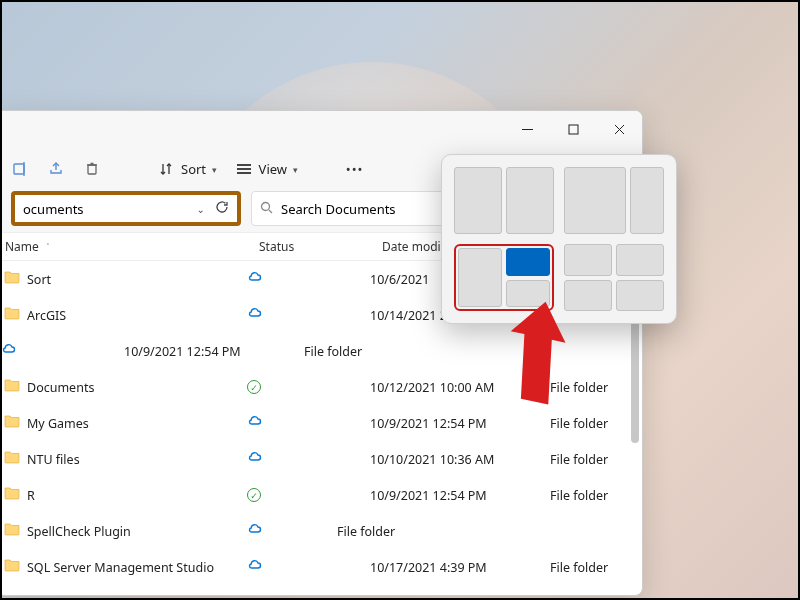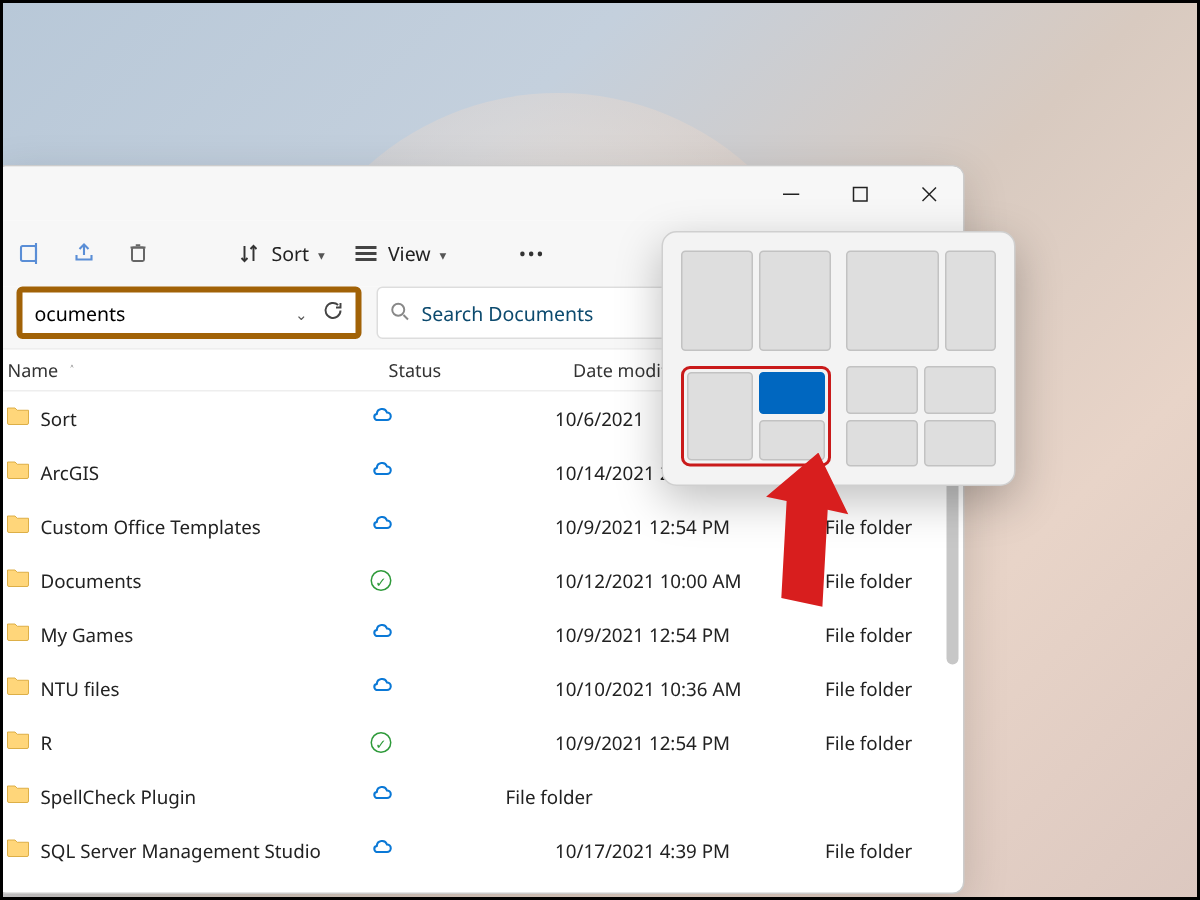--- a/index.html
+++ b/index.html
@@ -11,21 +11,21 @@
   .winctrl svg { width: 11px; height: 11px; }
   .toolbar { height: 44px; display: flex; align-items: center; gap: 18px; padding: 0 14px; background: #f7f7f7; font-size: 13px; color: #222; }
   .tb-icon { width: 18px; height: 18px; display:flex; align-items:center; justify-content:center; color:#444; }
   .tb-btn { display: flex; align-items: center; gap: 6px; }
   .chev { font-size: 9px; color: #555; }
   .hamb { display:flex; flex-direction:column; gap:2px; width:14px;}
   .hamb span{height:2px;background:#444;}
   .addrbar { height: 42px; display:flex; gap:10px; padding: 0 14px 6px 14px; background:#f7f7f7; border-bottom:1px solid #eee;}
   .crumbs { flex: 0 0 230px; display:flex; align-items:center; border:4px solid #a16207; border-radius:4px; background:#fff; padding:0 8px; font-size:13px; justify-content:space-between;}
   .crumbs-r { display:flex; align-items:center; gap:10px; color:#555; }
-  .searchbox { flex:1; display:flex; align-items:center; border:1px solid #ddd; border-radius:4px; background:#fff; padding:0 8px; color:#0c4a6e; font-size:13px; gap:8px;}
+  .searchbox { flex:1; display:flex; align-items:center; border:1px solid #ddd; border-radius:4px; background:#fff; padding:0 8px; color:#000000; font-size:13px; gap:8px;}
   .search-icon { color:#888; }
   .header-row { display:flex; padding:0 8px 0 4px; height:28px; align-items:center; border-bottom:1px solid #eee; font-size:12px; color:#333; }
   .header-row .col-name { flex:0 0 246px; padding-left:4px; display:flex; align-items:center; gap:4px;}
   .header-row .col-status { flex:0 0 90px;margin-left:12px; }
   .header-row .col-date { flex:0 0 180px; }
   .header-row .col-type { flex:1; }
   .sort-ind { font-size:8px; color:#555; margin-left:4px; }
   .rows { flex:1; overflow:hidden; position:relative; }
   .row { display:flex; height:36px; align-items:center; font-size:12.5px; color:#222; padding:0 8px 0 4px; }
   .col-name { flex:0 0 246px; display:flex; align-items:center; gap:6px; padding-left:2px;}
@@ -188,26 +188,20 @@
         </div>
         <div class="col-status">
           <span class="status-cloud"><svg width="16" height="16" viewBox="0 0 16 16" fill="none" stroke="#0a78d6" stroke-width="1.4">
               <path d="M5 11h6a2.5 2.5 0 0 0 0-5 3.5 3.5 0 0 0-6.8 1A2 2 0 0 0 5 11z"></path>
             </svg></span>
         </div>
         <div class="col-date">10/14/2021 2:34 PM</div>
         <div class="col-type">File folder</div>
       </div>
       <div class="row">
-        <div class="col-name">
-          <span class="folder-icon"><svg viewBox="0 0 18 18">
-              <path d="M2 4h5l1.5 1.5H16v8.5a1 1 0 0 1-1 1H3a1 1 0 0 1-1-1z" fill="#ffd67a" stroke="#d9a83a" stroke-width="0.6"></path>
-            </svg></span>
-          <span>Custom Office Templates</span>
-        </div>
         <div class="col-status">
           <span class="status-cloud"><svg width="16" height="16" viewBox="0 0 16 16" fill="none" stroke="#0a78d6" stroke-width="1.4">
               <path d="M5 11h6a2.5 2.5 0 0 0 0-5 3.5 3.5 0 0 0-6.8 1A2 2 0 0 0 5 11z"></path>
             </svg></span>
         </div>
         <div class="col-date">10/9/2021 12:54 PM</div>
         <div class="col-type">File folder</div>
       </div>
       <div class="row">
         <div class="col-name">

